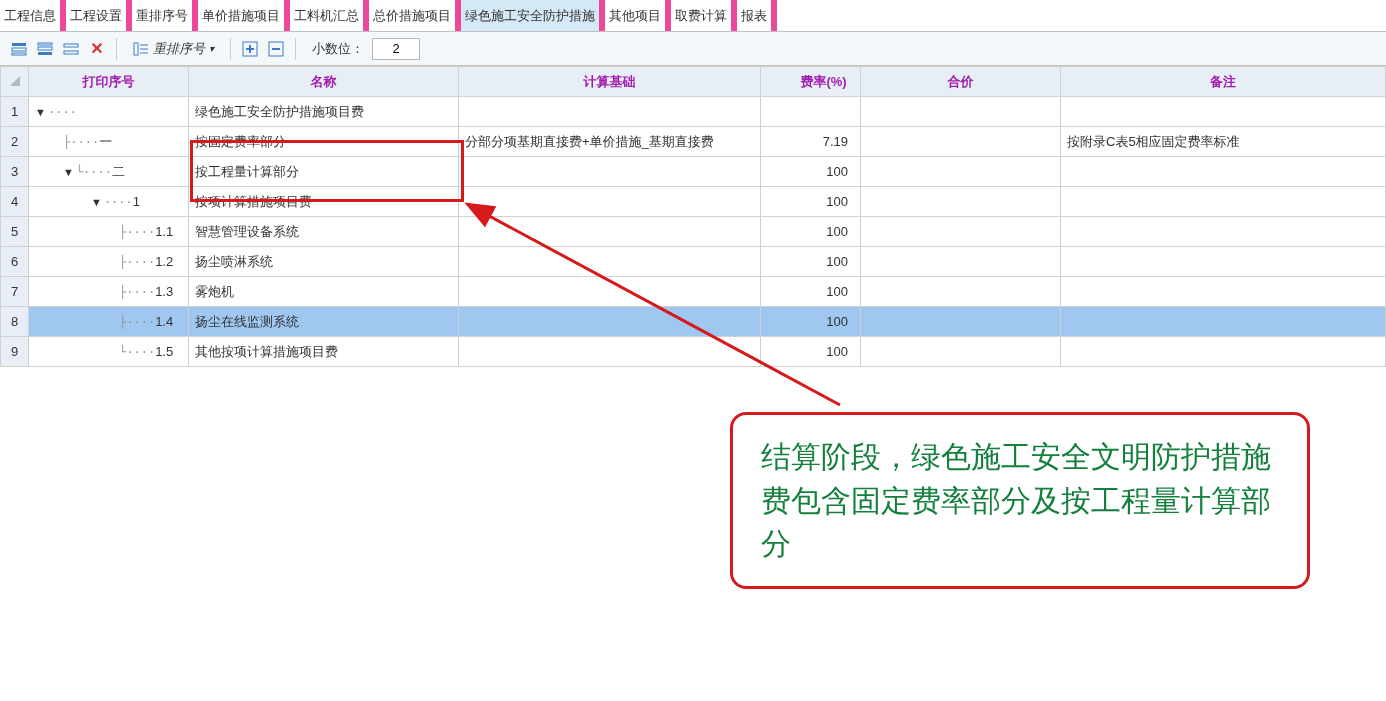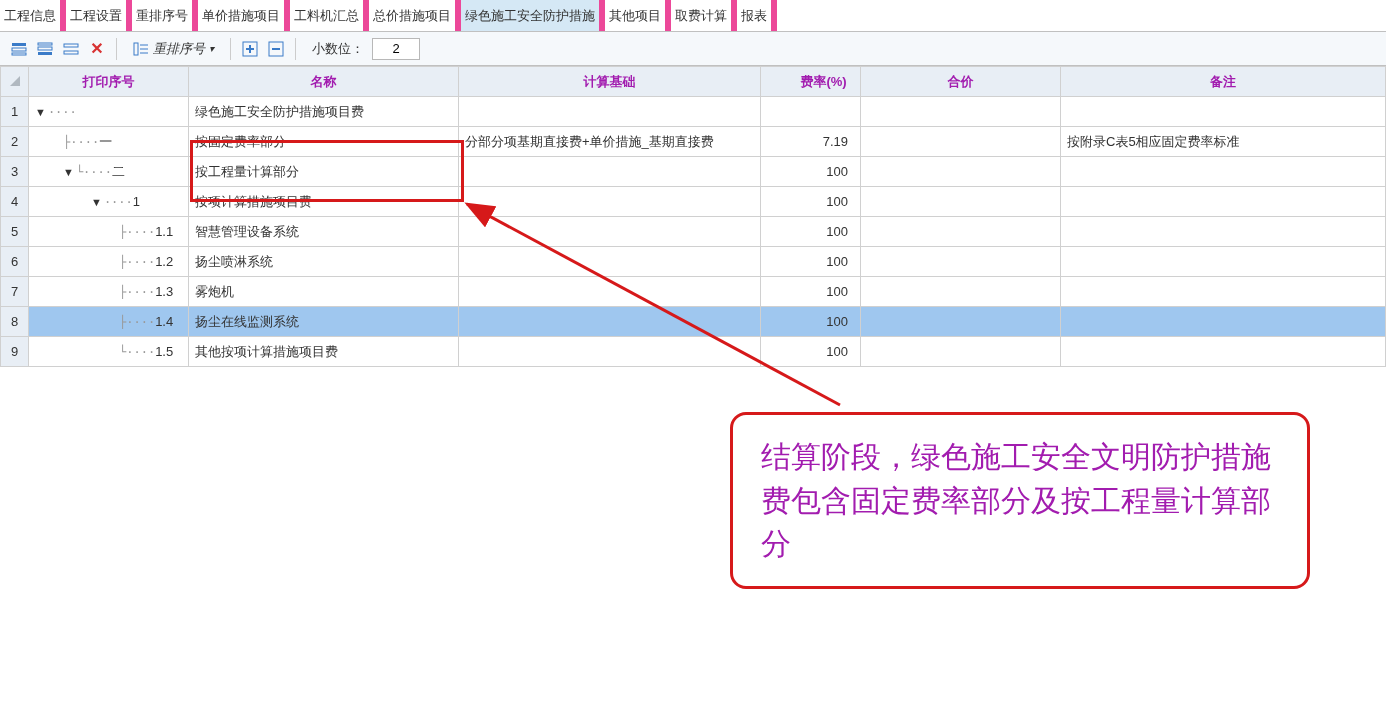--- a/index.html
+++ b/index.html
@@ -35,21 +35,21 @@
     .grid tr.selected td.rownum-col { background: #e8eef5; }
     .grid th.corner { background: #e8eef5; width: 28px; }
     
     
     .tree-cell { display: flex; align-items: center; height: 100%; }
     .tree-expand { font-size: 11px; margin-right: 2px; cursor: pointer; }
     .tree-line { color: #999; font-family: monospace; font-size: 12px; white-space: pre; }
     
     
     .red-box { position: absolute; border: 3px solid #d6191a; pointer-events: none; }
-    .callout { position: absolute; border: 3px solid #d6191a; border-radius: 16px; background: #fff; padding: 20px 28px; font-family: SimSun, serif; font-size: 30px; line-height: 1.45; color: #a21caf; }
+    .callout { position: absolute; border: 3px solid #d6191a; border-radius: 16px; background: #fff; padding: 20px 28px; font-family: SimSun, serif; font-size: 30px; line-height: 1.45; color: #15803d; }
     .arrow-line { position: absolute; pointer-events: none; }
     
     .svg-icon { width: 16px; height: 16px; }
   </style>
 </head>
 <body>
 
 <div class="tabs">
   <div class="tab">工程信息</div>
   <div class="tab">工程设置</div>

